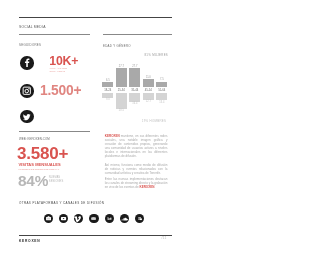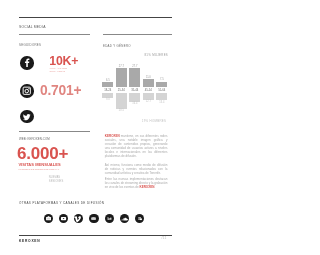--- a/index.html
+++ b/index.html
@@ -71,43 +71,44 @@
   <div class="lbl" style="left:49.5px;top:66.6px;font-size:2.2px;color:#e79b97;letter-spacing:0px">7.700+ alcance</div>
   <div class="lbl" style="left:49.5px;top:69.5px;font-size:2.2px;color:#e79b97;letter-spacing:0px">2.700+ visitas</div>
 
   <div class="circ" style="left:20px;top:84px;width:13.5px;height:13.5px">
     <svg viewBox="0 0 24 24" width="13.5" height="13.5">
       <rect x="5.6" y="5.6" width="12.8" height="12.8" rx="1.6" fill="none" stroke="#fff" stroke-width="1.7"></rect>
       <circle cx="12" cy="12.6" r="3.1" fill="none" stroke="#fff" stroke-width="1.7"></circle>
       <rect x="14.9" y="7.3" width="2.1" height="2.1" fill="#fff"></rect>
     </svg>
   </div>
-  <div class="bignum" style="left:40px;top:83.3px;font-size:13.8px;color:#e08580">0.701+</div>
+  <div class="bignum" style="left:40px;top:83.3px;font-size:13.8px;color:#e08580">1.500+</div>
 
   <div class="circ" style="left:20px;top:109.5px;width:13.5px;height:13.5px">
     <svg viewBox="0 0 24 24" width="13.5" height="13.5">
       <path fill="#fff" d="M18.9 8.35c-0.5 0.22-1.05 0.37-1.62 0.44 0.58-0.35 1.03-0.9 1.24-1.56-0.54 0.32-1.15 0.56-1.79 0.68-0.52-0.55-1.25-0.9-2.07-0.9-1.57 0-2.84 1.27-2.84 2.84 0 0.22 0.03 0.44 0.07 0.65-2.36-0.12-4.46-1.25-5.86-2.97-0.25 0.42-0.39 0.9-0.39 1.43 0 0.98 0.5 1.85 1.26 2.36-0.46-0.01-0.9-0.14-1.28-0.35v0.03c0 1.38 0.98 2.53 2.28 2.79-0.24 0.06-0.49 0.1-0.75 0.1-0.18 0-0.36-0.02-0.54-0.05 0.36 1.13 1.41 1.95 2.65 1.97-0.97 0.76-2.2 1.22-3.53 1.22-0.23 0-0.46-0.01-0.68-0.04 1.26 0.81 2.75 1.28 4.36 1.28 5.23 0 8.09-4.33 8.09-8.09 0-0.12 0-0.25-0.01-0.37 0.56-0.4 1.04-0.9 1.42-1.47z"></path>
     </svg>
   </div>
 
   <div class="para" style="left:104.8px;top:134.1px;width:62.6px">
     <b>KEROXEN</b><span> mantiene, en sus diferentes redes sociales, una notable imagen gráfica y creación de contenidos propios, generando una comunidad de usuarios activos a niveles locales e internacionales en las diferentes plataformas de difusión.</span>
   </div>
   <div class="para" style="left:104.8px;top:162.7px;width:62.6px">
     <span>Así mismo, funciona como medio de difusión de noticias y eventos relacionados con la comunidad artística y creativa de Tenerife.</span>
   </div>
   <div class="para" style="left:104.8px;top:177.1px;width:62.6px">
     <span>Entre las nuevas implementaciones destacan los canales de streaming directo y la grabación en vivo de los eventos de </span><b>KEROXEN</b><span>.</span>
   </div>
 
   <div class="rule" style="left:19px;top:131px;width:71px;background:#888"></div>
   <div class="lbl" style="left:19px;top:136.8px;letter-spacing:.05px">WEB: keroxen.com</div>
-  <div class="bignum" style="left:17px;top:144.3px;font-size:17px;color:#d9534f">6.000+</div>
+  <div class="bignum" style="left:17px;top:144.3px;font-size:17px;color:#d9534f">3.580+</div>
   <div class="lbl" style="left:18.4px;top:162.1px;font-size:4.0px;color:#d9534f;letter-spacing:.05px;font-weight:bold">VISITAS MENSUALES</div>
   <div class="lbl" style="left:18.6px;top:167.9px;font-size:2.2px;color:#e79b97;letter-spacing:0">PROMEDIO DE PERIODO DE FESTIVAL</div>
+  <div class="bignum" style="left:18px;top:172.2px;font-size:15.4px;color:#b7b7b7">84%</div>
   <div class="lbl" style="left:48.8px;top:176.3px;font-size:2.7px;color:#b7b7b7;letter-spacing:.1px">NUEVAS</div>
   <div class="lbl" style="left:48.8px;top:179.8px;font-size:2.7px;color:#b7b7b7;letter-spacing:.1px">SESIONES</div>
 
   <div class="lbl" style="left:19px;top:201.4px;font-size:3.0px;color:#4a4a4a;letter-spacing:.37px">OTRAS PLATAFORMAS Y CANALES DE DIFUSIÓN</div>
   <div id="otherIcons" style="position:absolute;left:0;top:0;width:190px;height:255px">
       <div class="circ" style="left:43.70px;top:214.4px;width:9.1px;height:9.1px;overflow:hidden">
         <svg viewBox="0 0 24 24" width="9.1" height="9.1">
           <rect x="5.5" y="8" width="13" height="8.6" rx="1.4" fill="#fff"></rect>
           <rect x="9.3" y="6.2" width="5.4" height="2.2" rx="1.1" fill="#fff"></rect>
           <rect x="7.4" y="10" width="9.2" height="4.6" rx="0.5" fill="#d7d7d7"></rect>

